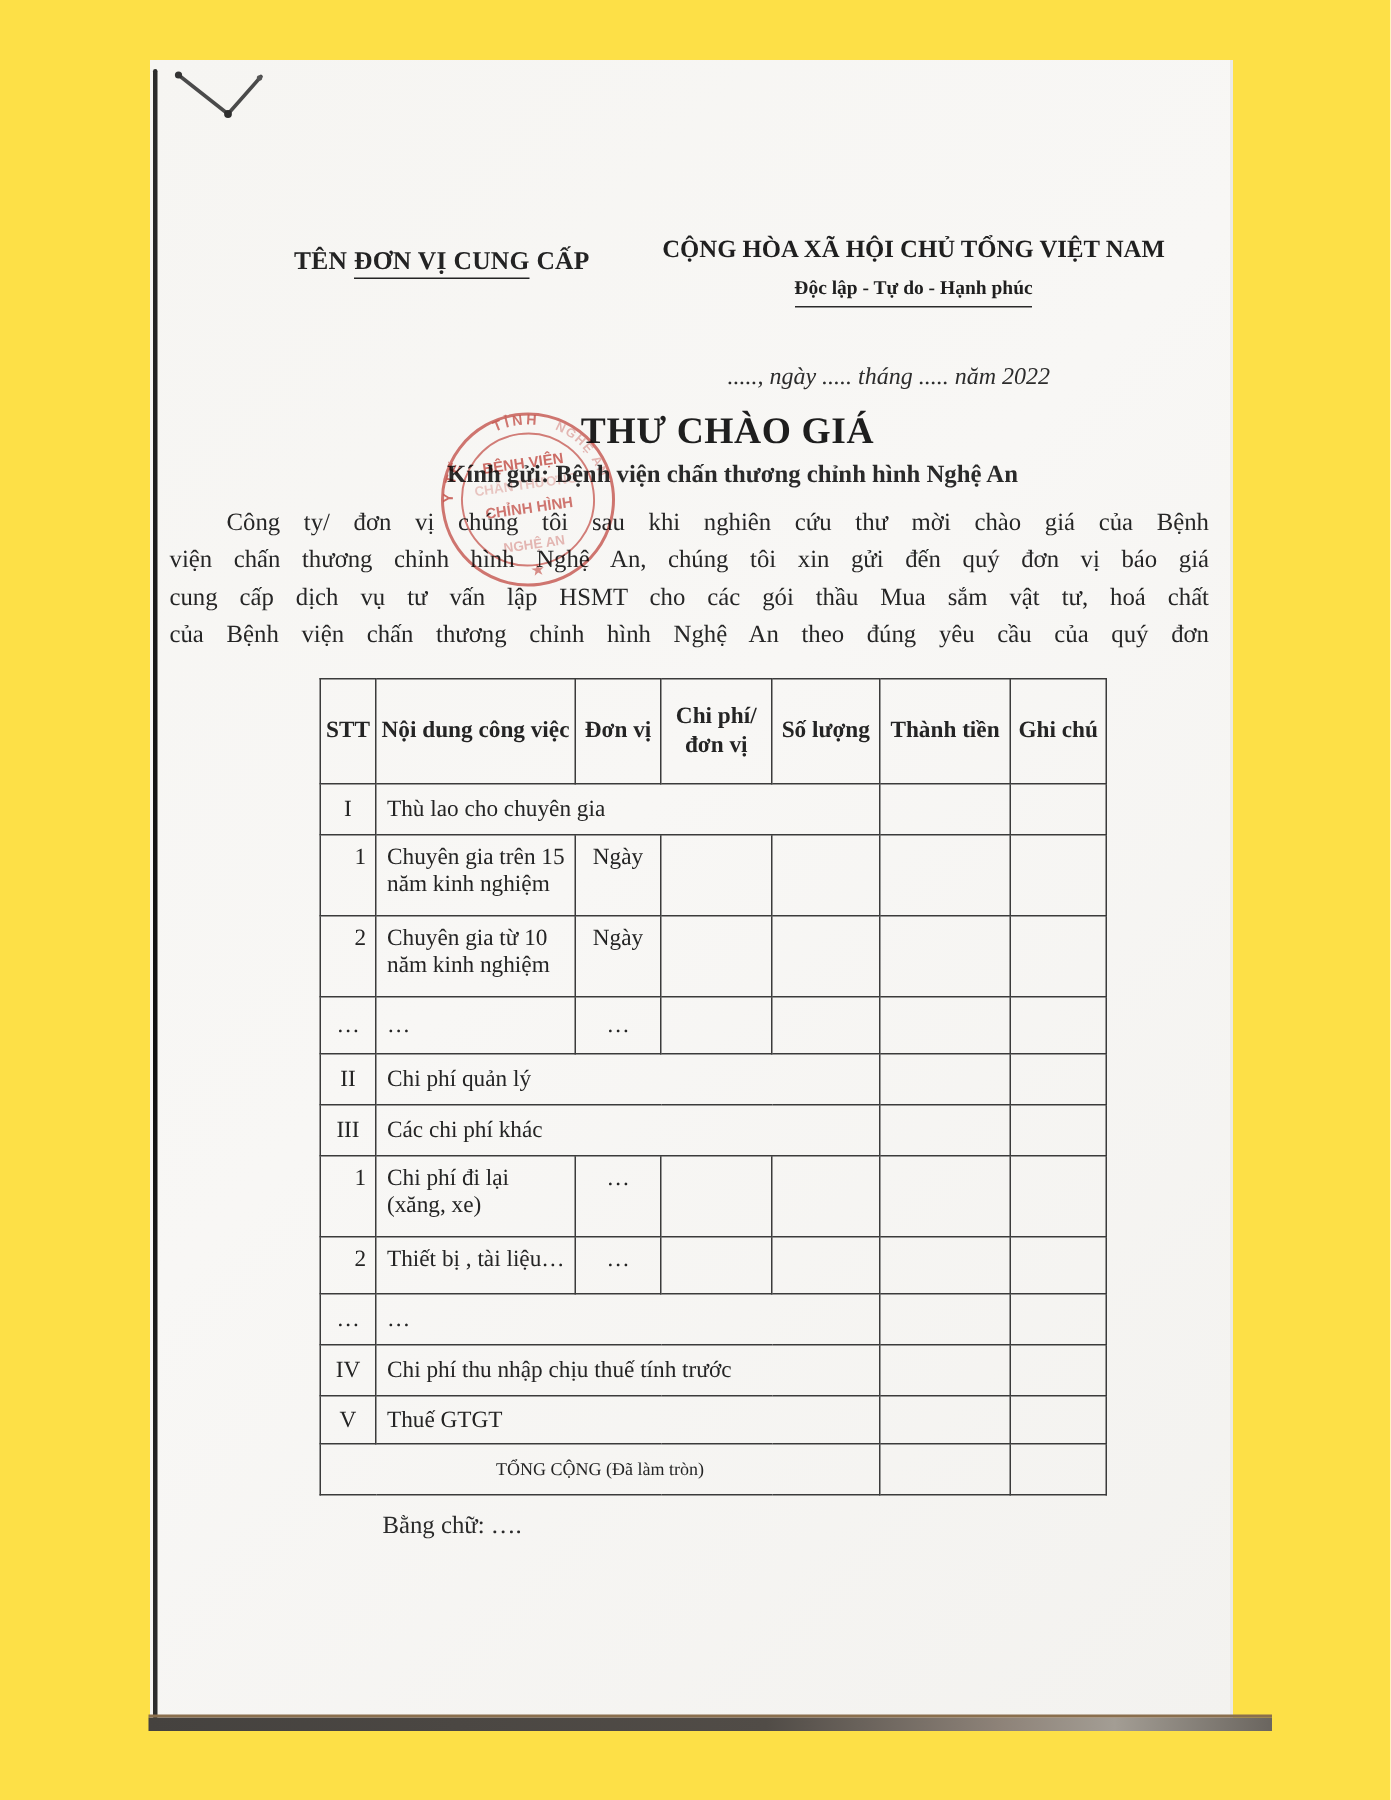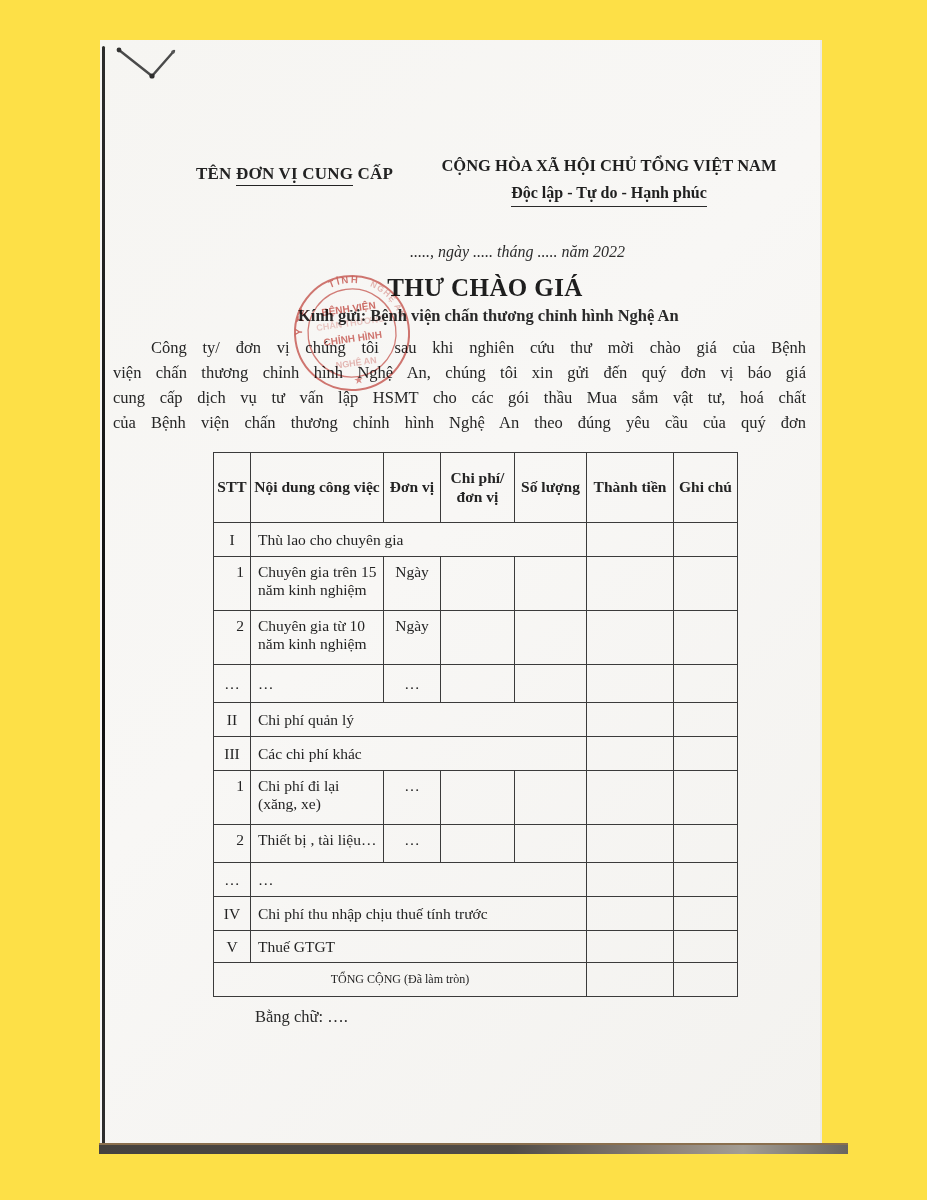--- a/index.html
+++ b/index.html
@@ -26,24 +26,24 @@
     background:linear-gradient(90deg,#45423f 0%,#514c47 55%,#8e8379 76%,#a39d94 86%,#6a655f 100%);
   }
   
   .supplier{
     position:absolute;left:196px;top:164px;
     font-size:17px;font-weight:bold;letter-spacing:.2px;white-space:nowrap;color:#232323;
   }
   .supplier .u{border-bottom:1.6px solid #232323;padding-bottom:2px;}
   .nat-header{position:absolute;left:424px;top:156px;width:370px;text-align:center;color:#1f1f1f;}
   .nat-line1{font-size:16.5px;font-weight:bold;white-space:nowrap;}
-  .nat-line2{display:inline-block;margin-top:8px;font-size:16px;font-weight:bold;
+  .nat-line2{display:inline-block;margin-top:8px;font-size:13px;font-weight:bold;
     border-bottom:1.6px solid #2a2a2a;padding-bottom:4px;white-space:nowrap;}
   .date-line{
-    position:absolute;left:410px;top:243px;width:365px;
+    position:absolute;left:410px;top:243px;width:365px;text-align:center;
     font-size:16px;font-style:italic;white-space:nowrap;color:#2c2c2c;
   }
   .doc-title{
     position:absolute;left:335px;top:274px;width:300px;text-align:center;
     font-size:25px;font-weight:bold;letter-spacing:.4px;color:#1e1e1e;
   }
   .salutation{position:absolute;left:298px;top:306px;font-size:16.5px;white-space:nowrap;font-weight:bold;}
   
   .body-par{position:absolute;left:113px;top:335px;width:693px;font-size:16.5px;line-height:25px;color:#262626;}
   .body-par .jline{text-align:justify;text-align-last:justify;}

